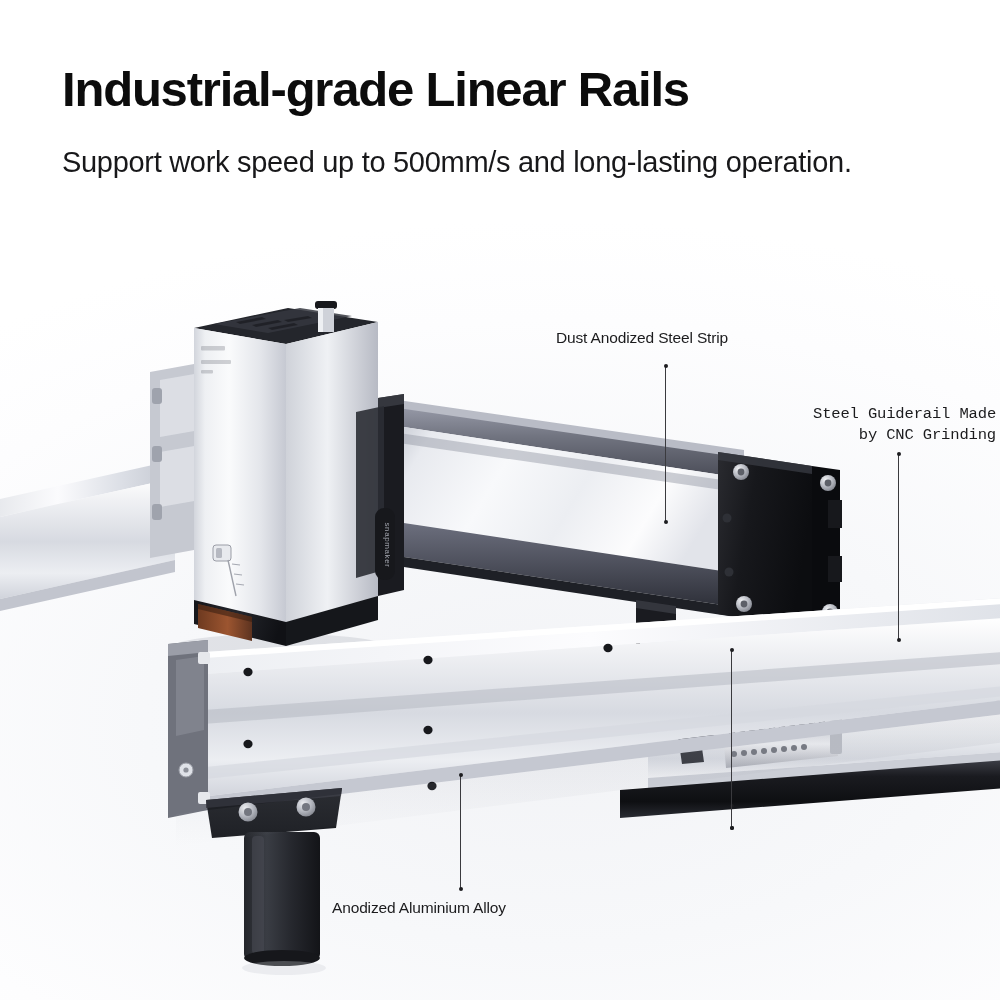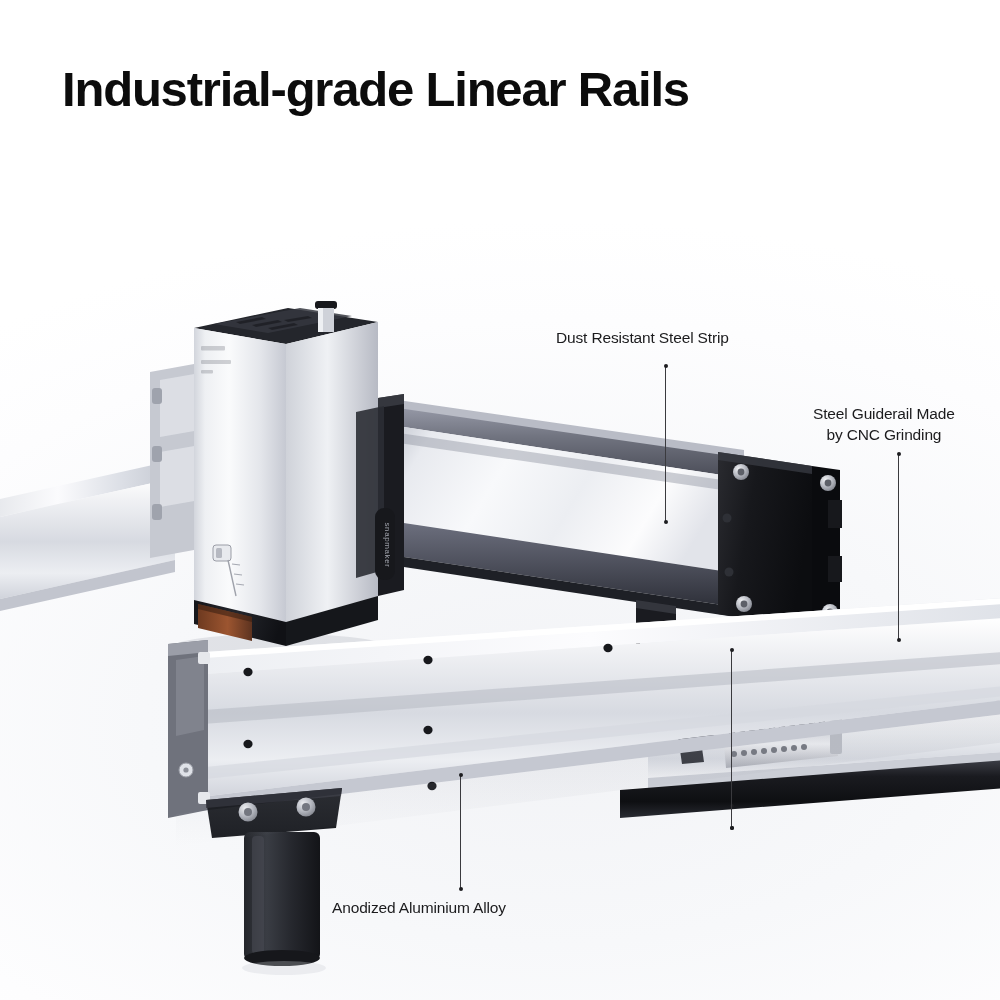--- a/index.html
+++ b/index.html
@@ -436,25 +436,26 @@
         <circle cx="186" cy="770" r="7" fill="#dfe2e8" stroke="#9a9da6" stroke-width="1"></circle>
         <circle cx="186" cy="770" r="2.6" fill="#8d9099"></circle>
       </g>
 
       <polygon points="176,814 1005,714 1005,742 176,846" fill="url(#softShadow)" opacity="0.5"></polygon>
     </svg>
   </div>
 
   <div class="headline">Industrial-grade Linear Rails</div>
 
-
-  <div class="callout-label" style="left:556px; top:328px;">Dust Resistant Steel Strip</div>
+  <div class="subhead">Support work speed up to 500mm/s and long-lasting operation.</div>
+
+  <div class="callout-label" style="left:556px; top:328px;">Dust Anodized Steel Strip</div>
   <div class="leader" style="left:665px; top:366px; height:156px;"></div>
 
-  <div class="callout-label" style="left:813px; top:404px; text-align:center;">Steel Guiderail Made
+  <div class="callout-label" style="left:813px; top:404px; text-align:right;font-family:Liberation Mono, monospace;">Steel Guiderail Made
 by CNC Grinding</div>
   <div class="leader" style="left:898px; top:454px; height:186px;"></div>
 
   <div class="leader" style="left:731px; top:806px; height:22px;"></div>
   <div class="leader" style="left:731px; top:650px; height:178px;"></div>
 
   <div class="callout-label" style="left:332px; top:898px;">Anodized Aluminium Alloy</div>
   <div class="leader" style="left:460px; top:775px; height:114px;"></div>
 
 </div>

